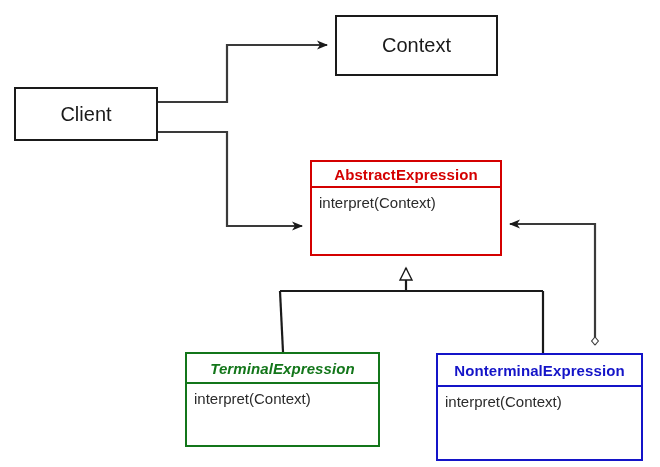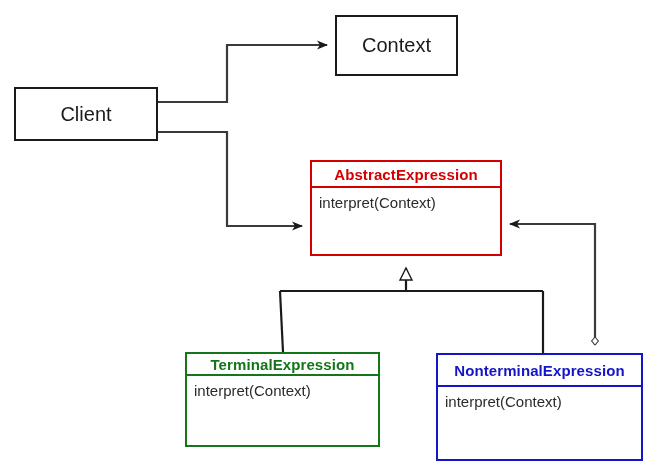--- a/index.html
+++ b/index.html
@@ -65,31 +65,31 @@
   }
   .plain .plainlabel {
     font-size: 20px;
     color: #1a1a1a;
     text-align: center;
     width: 100%;
   }
 
   
   #node-client   { left: 14px;  top: 87px;  width: 144px; height: 54px;  }
-  #node-context  { left: 335px; top: 15px;  width: 123px; height: 61px;  }
+  #node-context  { left: 335px; top: 15px;  width: 163px; height: 61px;  }
 
   #node-abstract { left: 310px; top: 160px; width: 192px; height: 96px;
                    border-color: #d40000; }
   #node-abstract .divider { border-top-color: #d40000; }
   #node-abstract .title   { color: #d40000; height: 24px; }
 
   #node-terminal { left: 185px; top: 352px; width: 195px; height: 95px;
                    border-color: #13761a; }
   #node-terminal .divider { border-top-color: #13761a; }
-  #node-terminal .title   { color: #13761a; height: 20px; }
+  #node-terminal .title   { color: #13761a; height: 28px; font-style: italic; }
 
   #node-nonterminal { left: 436px; top: 353px; width: 207px; height: 108px;
                       border-color: #1414c8; }
   #node-nonterminal .divider { border-top-color: #1414c8; }
   #node-nonterminal .title   { color: #1414c8; height: 30px; }
 </style>
 </head>
 <body>
 
 <div id="canvas">

